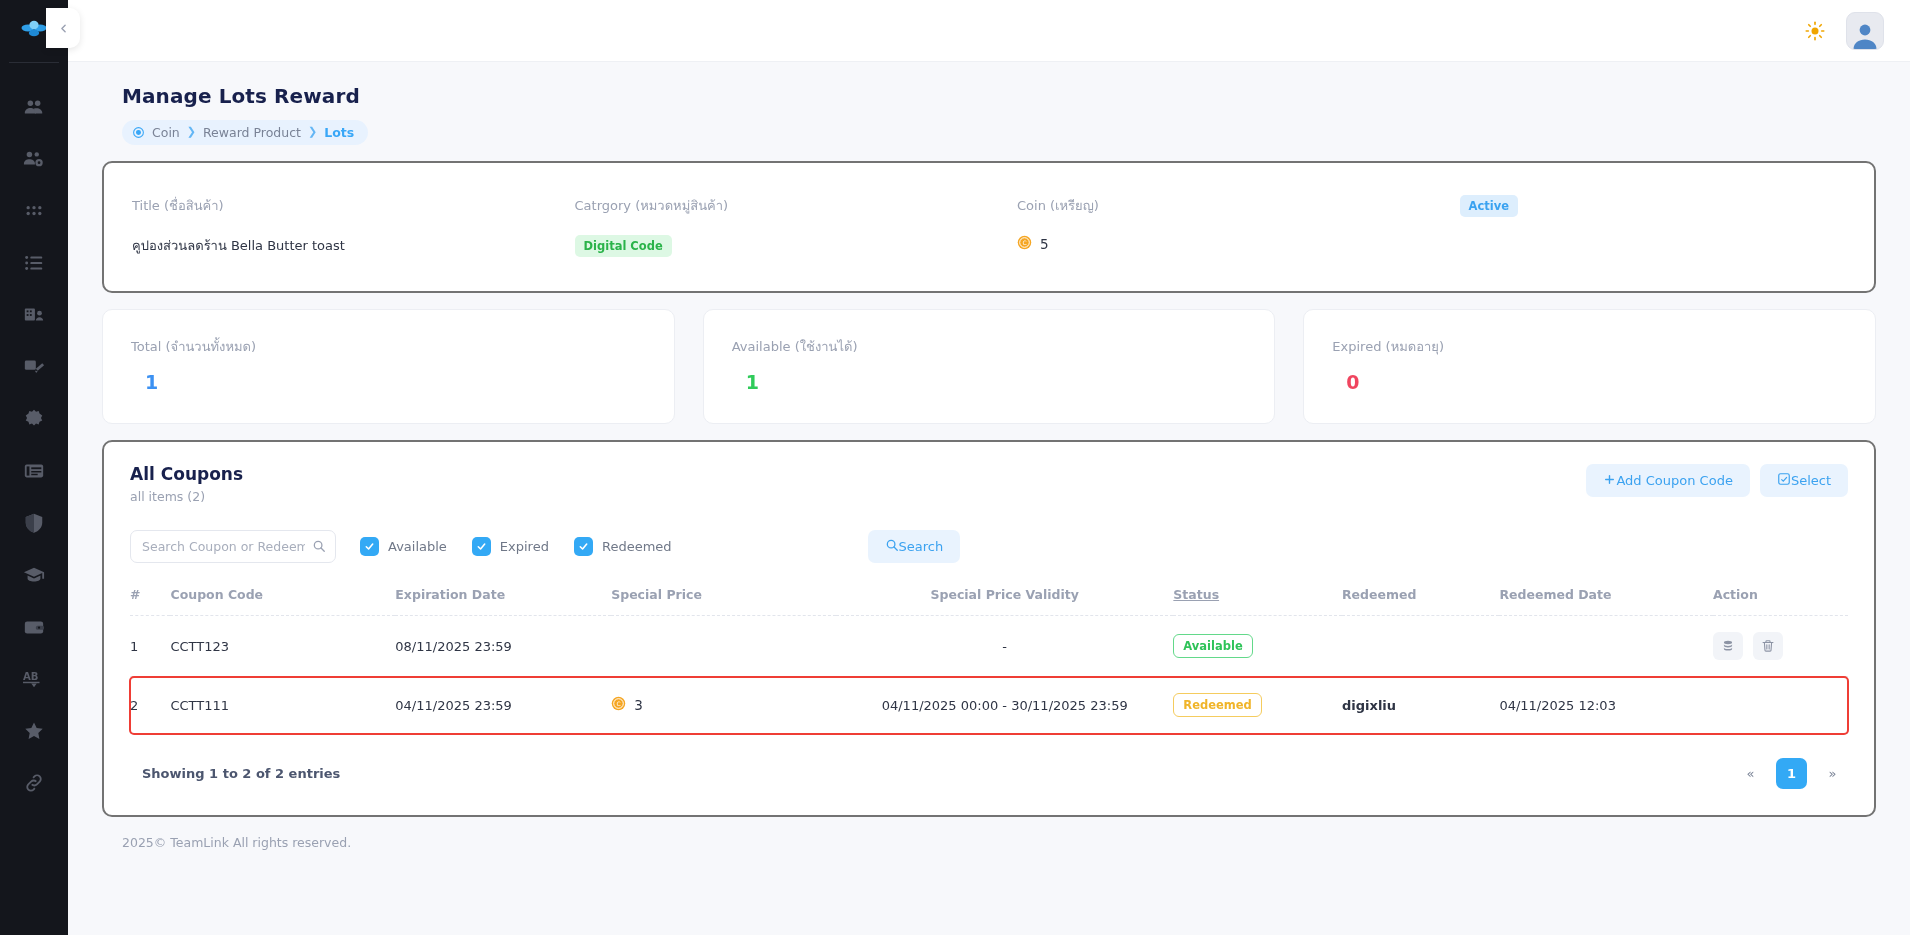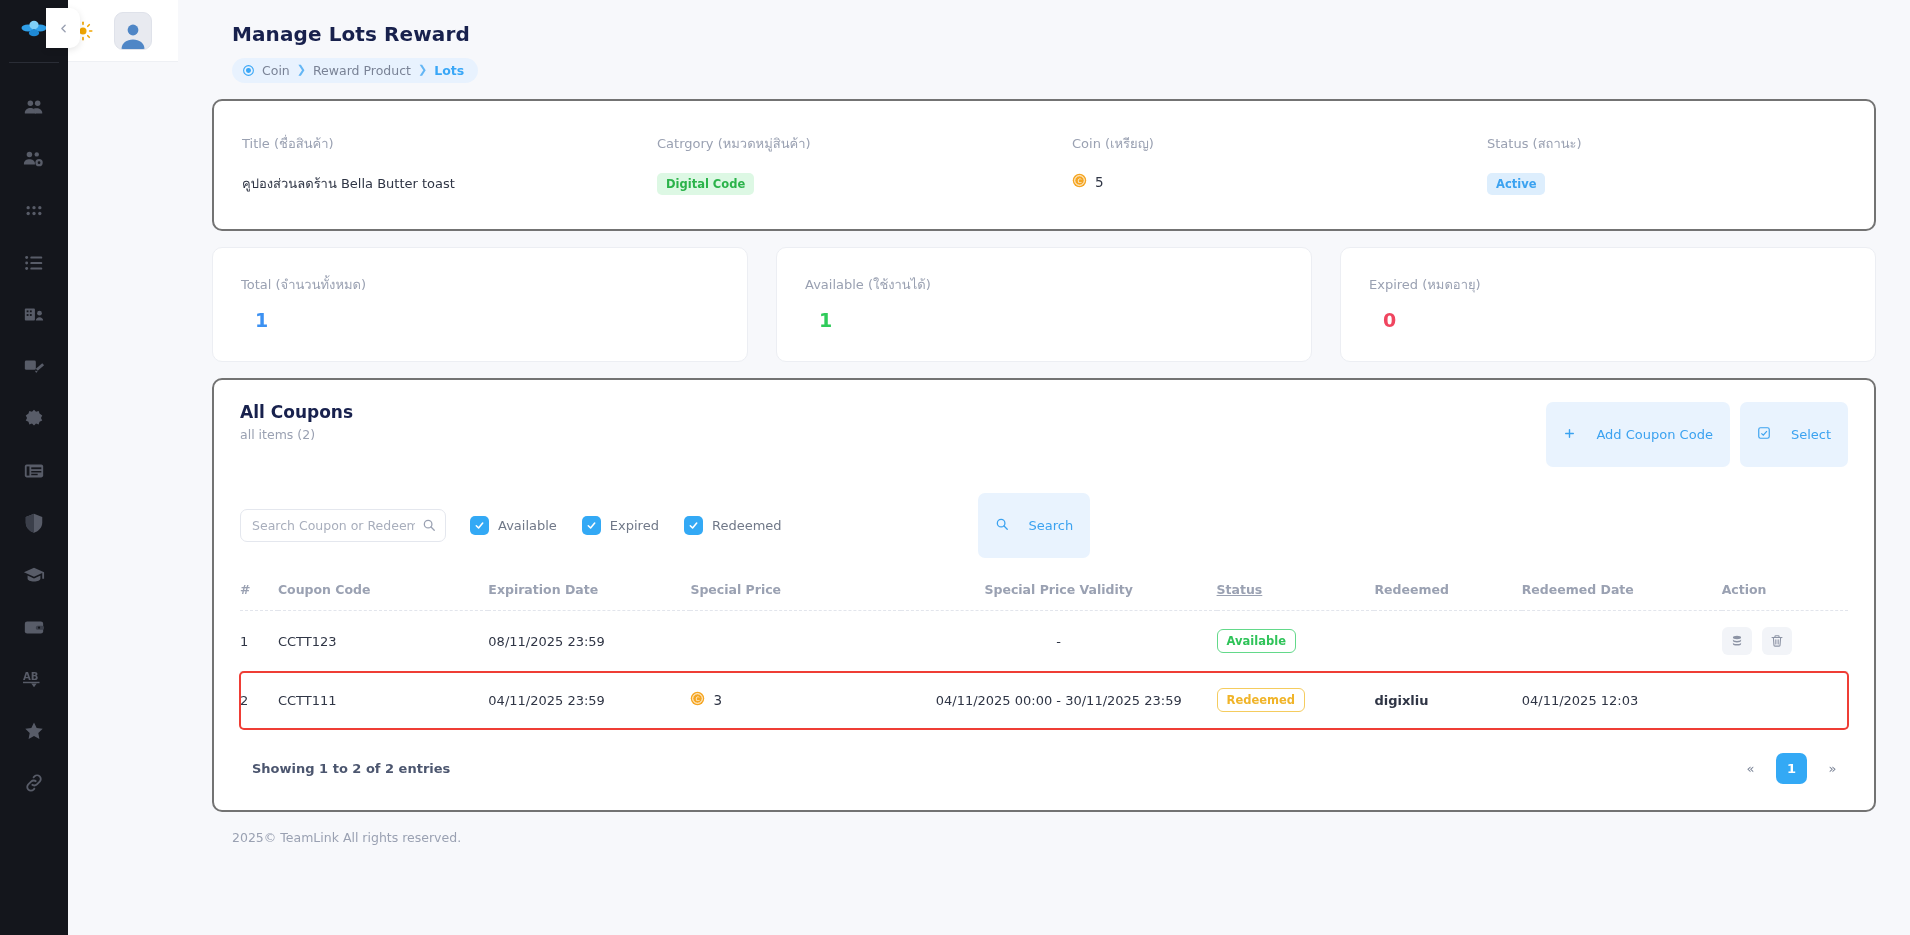--- a/index.html
+++ b/index.html
@@ -20,21 +20,21 @@
   .brand { height: 62px; display: flex; align-items: center; justify-content: center; width: 100%; }
   .brand svg { display: block; }
   .side-div { width: 50px; height: 1px; background: #2a2d36; margin-bottom: 18px; }
   .nav-icon {
     width: 56px; height: 52px; display: flex; align-items: center; justify-content: center;
     color: #585c68; cursor: pointer;
   }
   .nav-icon svg { display:block; }
 
   
-  .main { flex: 1 1 auto; height: 935px; display: flex; flex-direction: row; position: relative; }
+  .main { flex: 1 1 auto; height: 935px; display: flex; flex-direction: column; position: relative; }
 
   .topbar {
     height: 62px; background: #ffffff; display: flex; align-items: center;
     justify-content: flex-end; padding-right: 26px; gap: 16px;
     border-bottom: 1px solid #eef0f4; flex: 0 0 62px;
   }
   .theme-btn { width: 30px; height: 30px; display:flex; align-items:center; justify-content:center; color:#f0a500; cursor:pointer; }
   .avatar {
     width: 38px; height: 38px; border-radius: 9px; background: #e8eaf0;
     display: flex; align-items: flex-end; justify-content: center; overflow: hidden;
@@ -86,22 +86,22 @@
   .stat-num { font-size: 19px; font-weight: bold; padding-left: 14px; }
   .n-blue { color:#3c91f2; } .n-green { color:#2fcb5a; } .n-red { color:#f0455f; }
 
   
   .coupons { padding: 22px 26px 26px 26px; margin-top:16px; }
   .cp-head { display:flex; align-items:flex-start; justify-content:space-between; }
   .cp-title { font-size:17px; font-weight:bold; color:#18214d; }
   .cp-sub { font-size:12.5px; color:#9aa1b2; margin-top:5px; }
   .cp-actions { display:flex; gap:10px; }
   .btn-soft {
-    display:flex; align-items:center; gap:20px; background:#e9f3fe; color:#3ba2f0;
-    border:none; border-radius:7px; padding:24px 17px; font-size:13px; font-weight:500;
+    display:flex; align-items:center; gap:0; background:#e9f3fe; color:#3ba2f0;
+    border:none; border-radius:7px; padding:8px 17px; font-size:13px; font-weight:500;
     cursor:pointer; font-family:inherit;
   }
 
   .filters { display:flex; align-items:center; gap:0; margin-top: 26px; }
   .search-wrap { position: relative; width: 206px; }
   .search-input {
     width: 206px; height: 33px; border:1px solid #e4e7ee; border-radius:7px;
     padding: 0 30px 0 11px; font-size:12.5px; color:#3b4254; font-family:inherit;
     outline:none; background:#fff;
   }
@@ -346,21 +346,20 @@
               <svg width="15" height="15" viewBox="0 0 20 20">
                   <circle cx="10" cy="10" r="9" fill="#f5a623"></circle>
                   <circle cx="10" cy="10" r="6.4" fill="none" stroke="#fff" stroke-width="1.3"></circle>
                   <text x="10" y="13.4" font-size="8" font-family="DejaVu Sans" fill="#fff" text-anchor="middle">C</text>
                 </svg>
             </span>
             <span>5</span>
           </div>
         </div>
         <div class="info-col">
-          <div class="info-label">Status (สถานะ)</div>
           <div><span class="badge badge-blue">Active</span></div>
         </div>
       </div>
 
       
       <div class="stats">
         <div class="stat">
           <div class="stat-label">Total (จำนวนทั้งหมด)</div>
           <div class="stat-num n-blue">1</div>
         </div>

